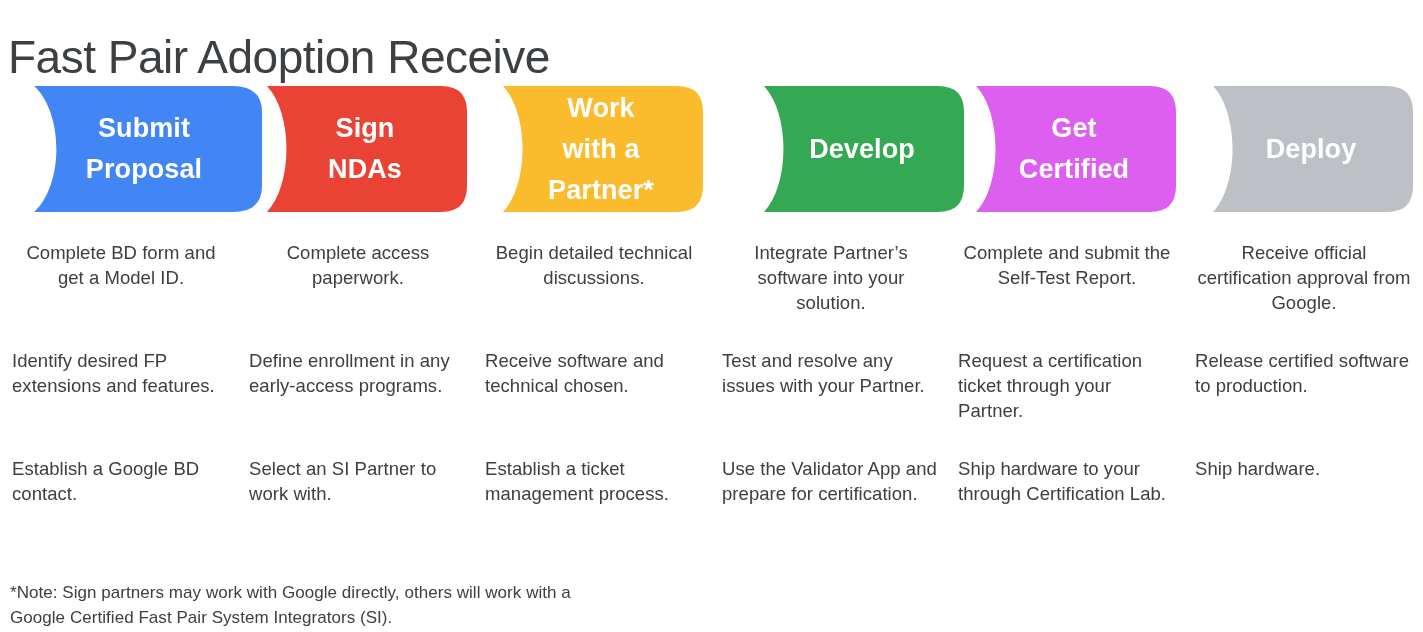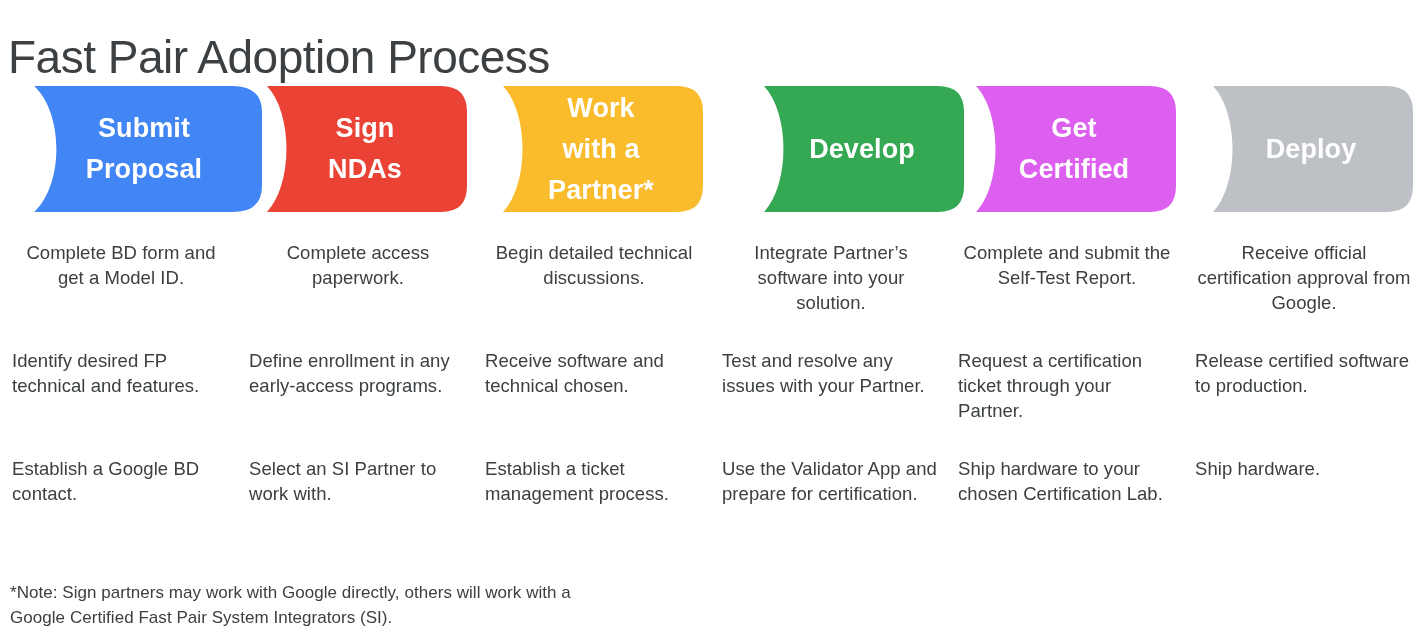--- a/index.html
+++ b/index.html
@@ -100,21 +100,21 @@
     font-size: 17px;
     line-height: 25px;
     color: #3c4043;
     letter-spacing: 0.05px;
     white-space: pre-line;
   }
 </style>
 </head>
 <body style="background: rgb(255, 255, 255); color: rgb(60, 64, 67);">
 
-<h1 id="page-title">Fast Pair Adoption Process</h1>
+<h1 id="page-title">Fast Pair Adoption Receive</h1>
 
 <div id="process-band">
     <div class="chevron" style="left: 0px; width: 262px;">
       <svg class="chev-shape" viewBox="0 0 230 126" preserveAspectRatio="none">
         <path d="M 30 0 L 204 0 Q 230 0 230 26 C 230 41.580000000000005 230 84.42 230 100 Q 230 126 204 126 L 30 126 C 56 98.28 56 27.72 30 0 Z" fill="#4285f4"></path>
       </svg>
       <div class="chev-label">Submit
 Proposal</div>
     </div>
     <div class="chevron" style="left: 473px; width: 230px;">
@@ -149,42 +149,42 @@
       <svg class="chev-shape" viewBox="0 0 230 126" preserveAspectRatio="none">
         <path d="M 30 0 L 204 0 Q 230 0 230 26 C 230 41.580000000000005 230 84.42 230 100 Q 230 126 204 126 L 30 126 C 56 98.28 56 27.72 30 0 Z" fill="#bdc1c6"></path>
       </svg>
       <div class="chev-label">Deploy</div>
     </div>
   </div>
 
 <div id="detail-grid">
     <div class="detail-col" style="left: 12px;">
       <div class="detail-item r0">Complete BD form and get a Model ID.</div>
-      <div class="detail-item r1">Identify desired FP technical and features.</div>
+      <div class="detail-item r1">Identify desired FP extensions and features.</div>
       <div class="detail-item r2">Establish a Google BD contact.</div>
     </div>
     <div class="detail-col" style="left: 249px;">
       <div class="detail-item r0">Complete access paperwork.</div>
       <div class="detail-item r1">Define enrollment in any early-access programs.</div>
       <div class="detail-item r2">Select an SI Partner to work with.</div>
     </div>
     <div class="detail-col" style="left: 485px;">
       <div class="detail-item r0">Begin detailed technical discussions.</div>
       <div class="detail-item r1">Receive software and technical chosen.</div>
       <div class="detail-item r2">Establish a ticket management process.</div>
     </div>
     <div class="detail-col" style="left: 722px;">
       <div class="detail-item r0">Integrate Partner’s software into your solution.</div>
       <div class="detail-item r1">Test and resolve any issues with your Partner.</div>
       <div class="detail-item r2">Use the Validator App and prepare for certification.</div>
     </div>
     <div class="detail-col" style="left: 958px;">
       <div class="detail-item r0">Complete and submit the Self-Test Report.</div>
       <div class="detail-item r1">Request a certification ticket through your Partner.</div>
-      <div class="detail-item r2">Ship hardware to your chosen Certification Lab.</div>
+      <div class="detail-item r2">Ship hardware to your through Certification Lab.</div>
     </div>
     <div class="detail-col" style="left: 1195px;">
       <div class="detail-item r0">Receive official certification approval from Google.</div>
       <div class="detail-item r1">Release certified software to production.</div>
       <div class="detail-item r2">Ship hardware.</div>
     </div>
   </div>
 
 <div id="footnote">*Note: Sign partners may work with Google directly, others will work with a
 Google Certified Fast Pair System Integrators (SI).</div>

